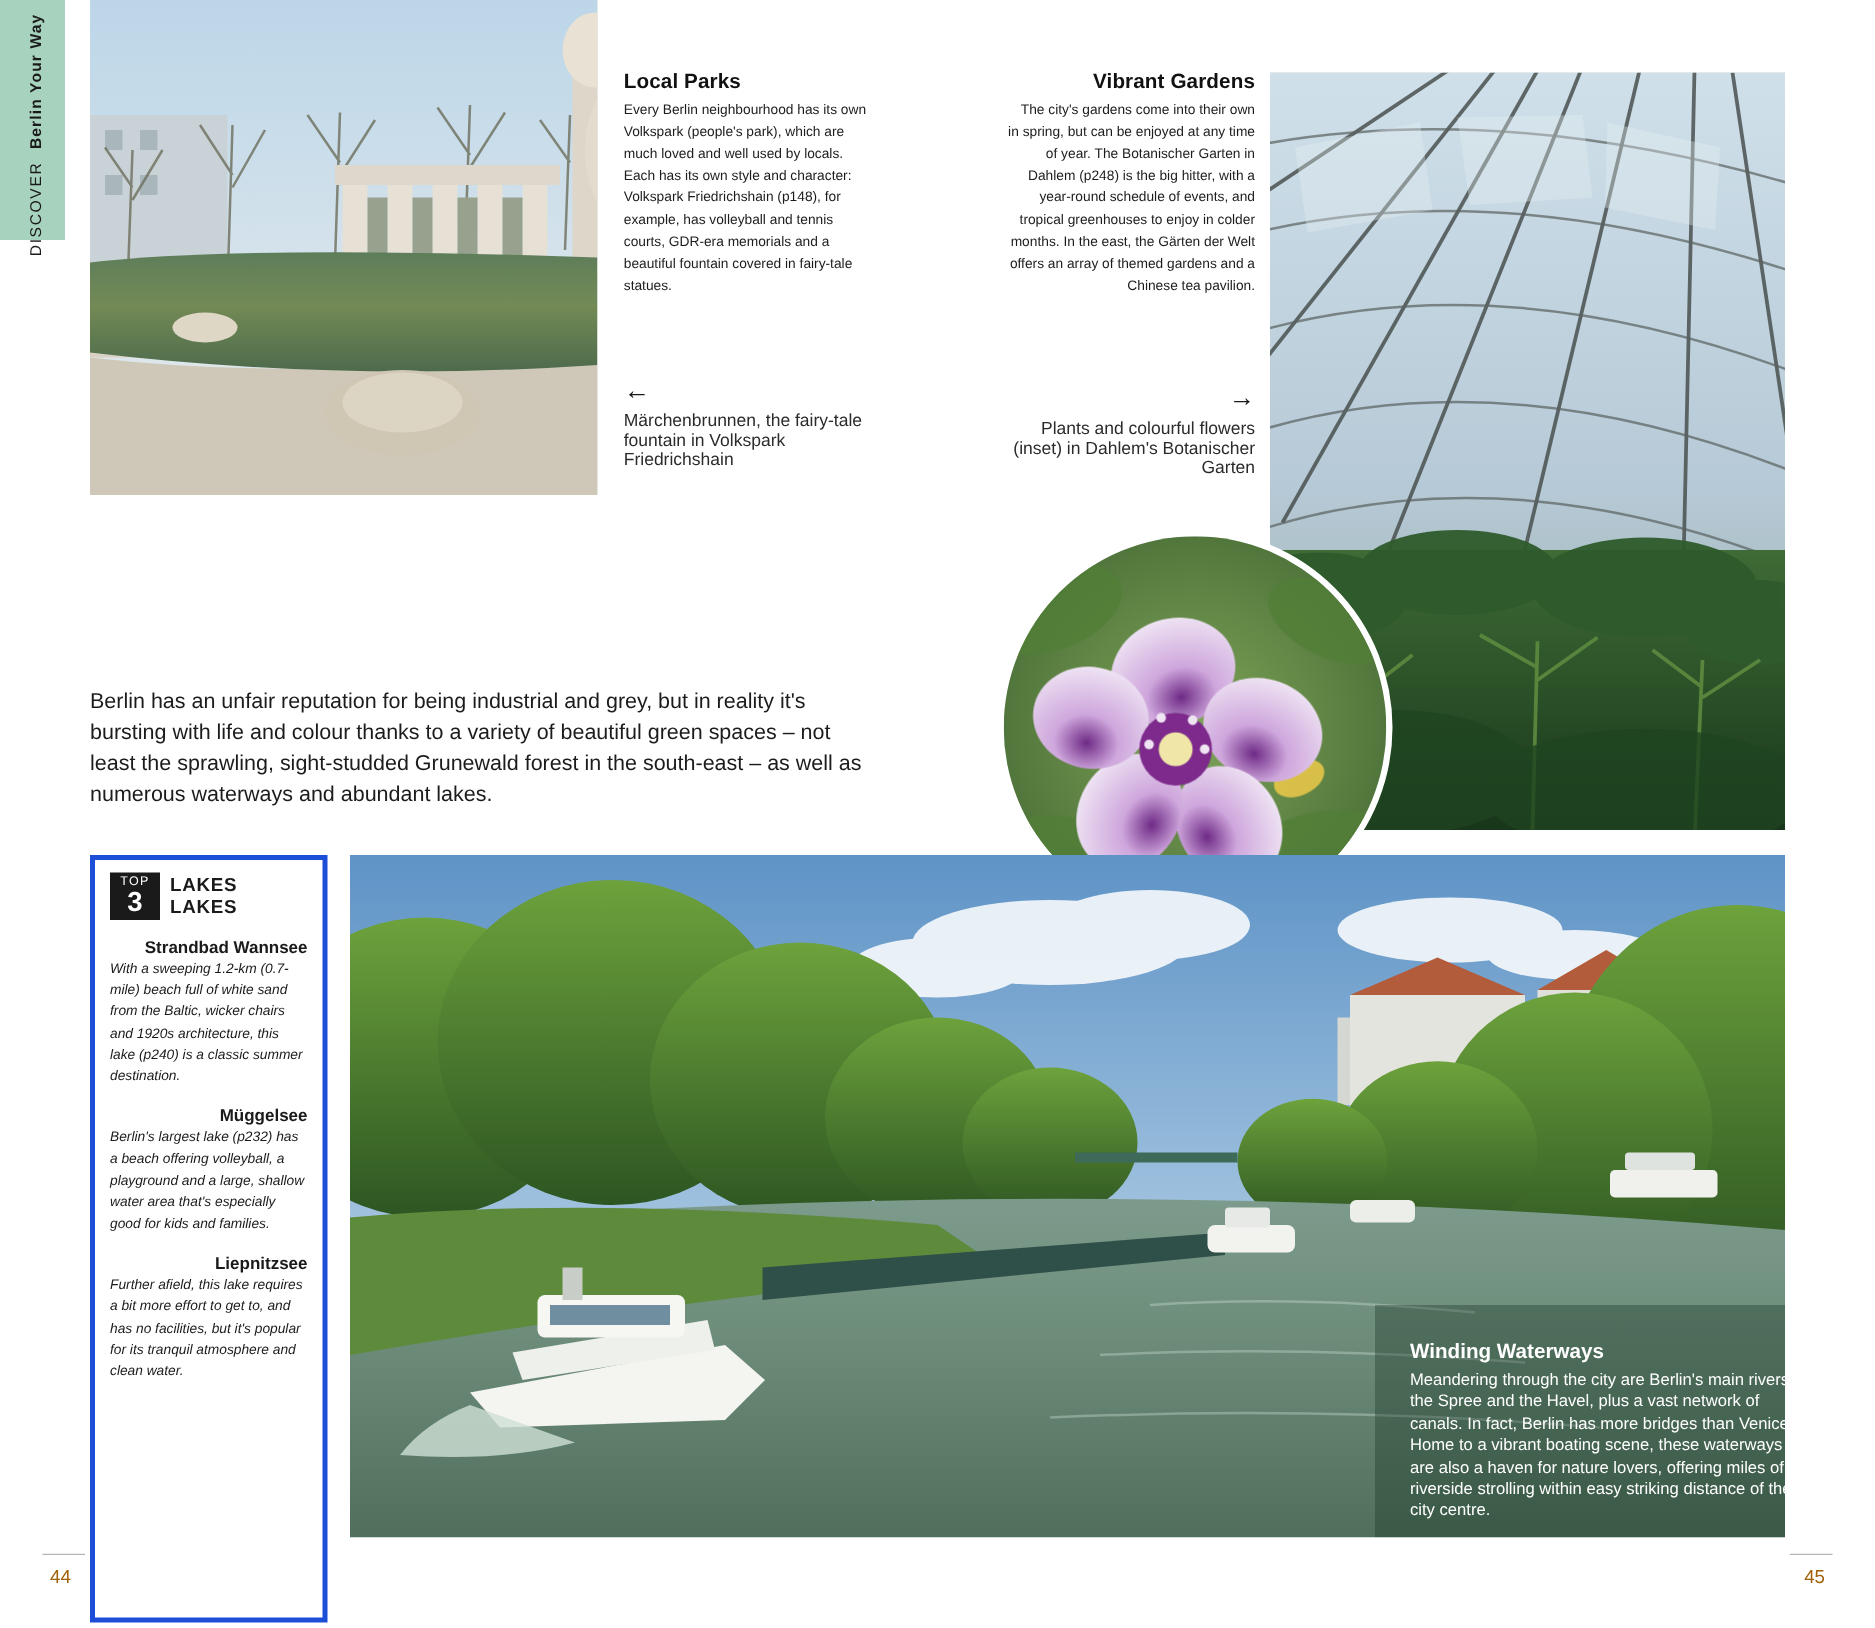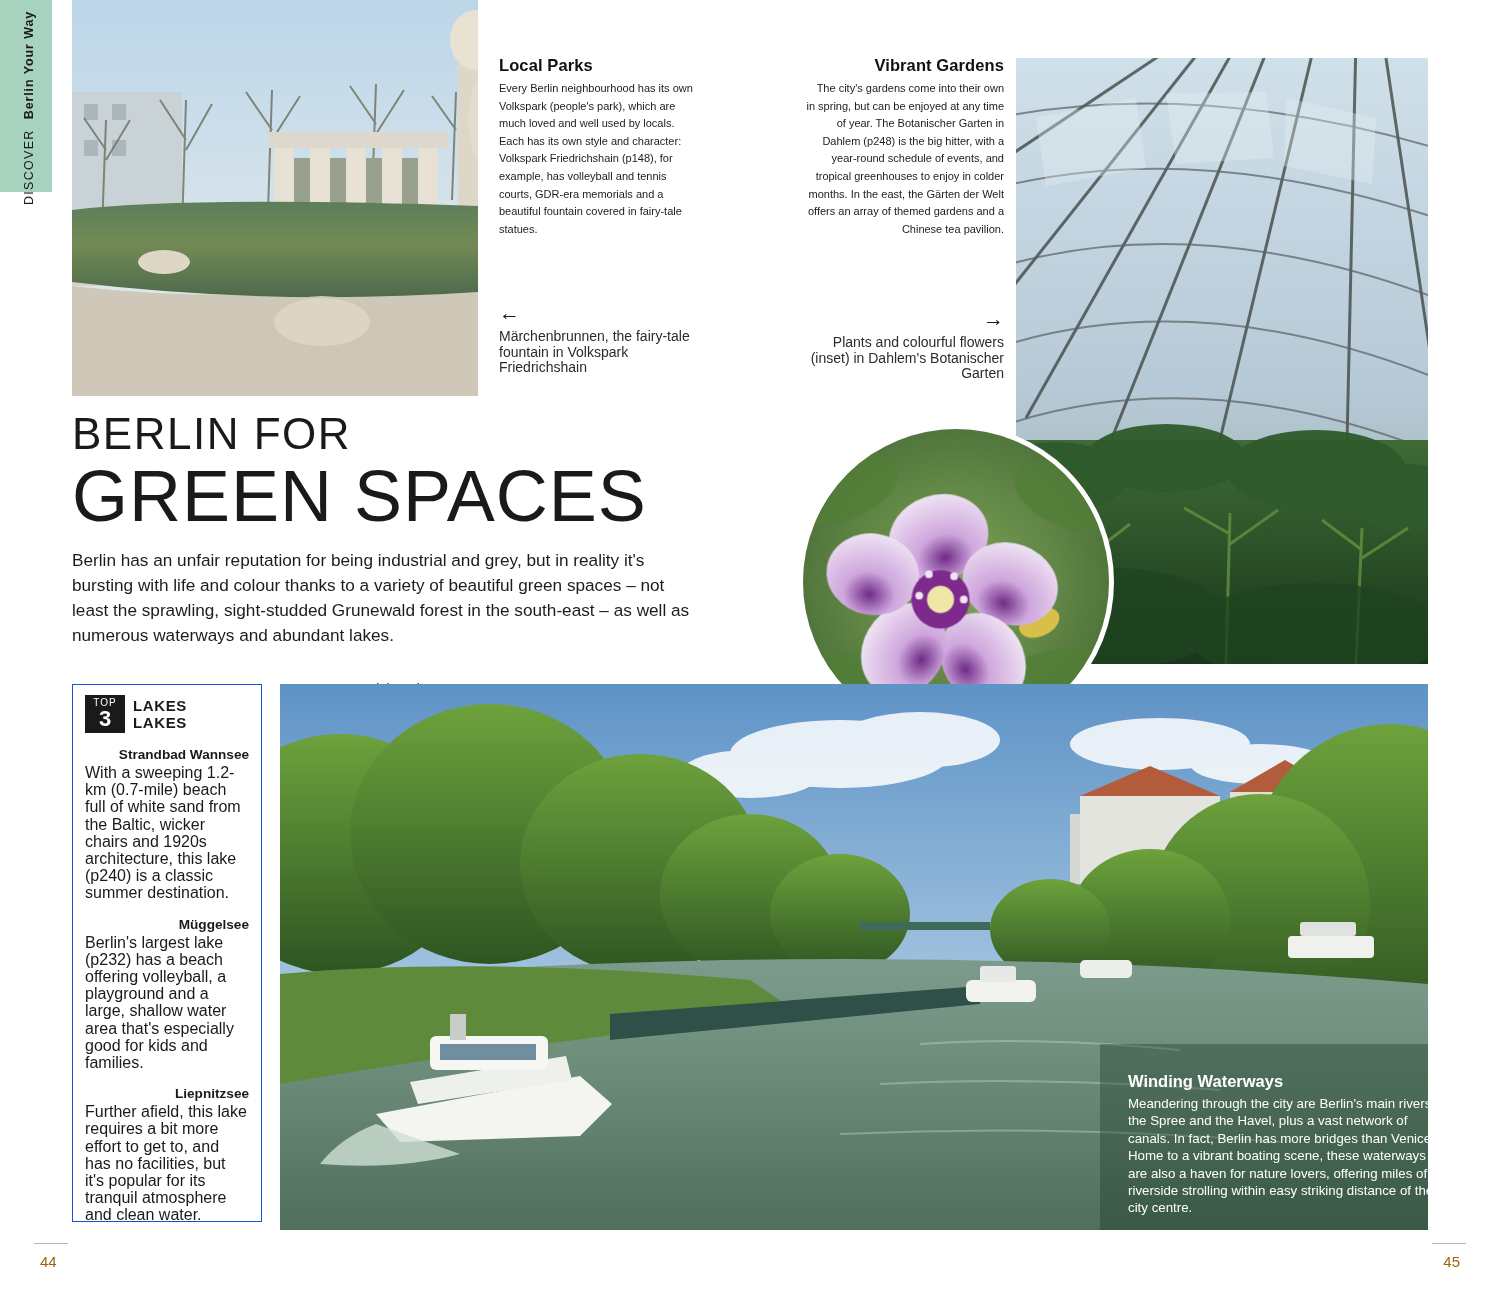--- a/index.html
+++ b/index.html
@@ -152,22 +152,22 @@
   }
   #intro-text {
     position: absolute; left: 72px; top: 548px; width: 620px;
     font-size: 17.2px;
     line-height: 25px;
     color: #1c1c1c;
   }
 
   
   #top3-box {
-    position: absolute; left: 72px; top: 684px; width: 190px; height: 538px;
-    border: 1px solid #1d4ed8;
+    position: absolute; left: 72px; top: 684px; width: 190px; height: 614px;
+    border: 4px solid #1d4ed8;
     box-sizing: border-box;
     padding: 0;
     background: #fff;
   }
   #top3-inner { padding: 10px 12px 10px 12px; }
   .top3-head {
     display: flex; align-items: flex-start; gap: 8px;
     margin-bottom: 14px;
   }
   .top3-badge {
@@ -179,21 +179,21 @@
   .top3-badge .n { font-size: 22px; font-weight: 700; display: block; line-height: 22px; }
   .top3-title {
     font-size: 15px; font-weight: 700; line-height: 17px;
     letter-spacing: 0.6px; padding-top: 2px;
   }
   .lake { margin-bottom: 15px; }
   .lake h4 {
     margin: 0 0 2px 0; font-size: 13.6px; font-weight: 700; text-align: right;
   }
   .lake p {
-    margin: 0; font-size: 16px; line-height: 17.2px;
+    margin: 0; font-size: 11px; line-height: 17.2px; font-style: italic;
   }
 
   
   #winding-block {
     position: absolute;
     left: 1128px; top: 1072px; width: 308px;
     color: #ffffff;
   }
   #winding-block h3 {
     margin: 0 0 4px 0;
@@ -397,24 +397,20 @@
       <circle cx="142" cy="176" r="14" fill="#efe6a8"></circle>
       <g fill="#efe4f2">
         <circle cx="130" cy="150" r="4"></circle>
           <circle cx="156" cy="152" r="4"></circle>
         <circle cx="120" cy="172" r="4"></circle>
           <circle cx="166" cy="176" r="4"></circle>
       </g>
     </svg>
   </div>
 
-  <div id="title-block">
-    <div class="title-sm">BERLIN FOR</div>
-    <div class="title-lg">GREEN SPACES</div>
-  </div>
   <div id="intro-text">Berlin has an unfair reputation for being industrial and grey, but in reality it's bursting with life and colour thanks to a variety of beautiful green spaces – not least the sprawling, sight-studded Grunewald forest in the south-east – as well as numerous waterways and abundant lakes.</div>
 
   <div id="top3-box">
     <div id="top3-inner">
       <div class="top3-head">
         <div class="top3-badge">
           <span class="t">TOP</span>
           <span class="n">3</span>
         </div>
         <div class="top3-title">

